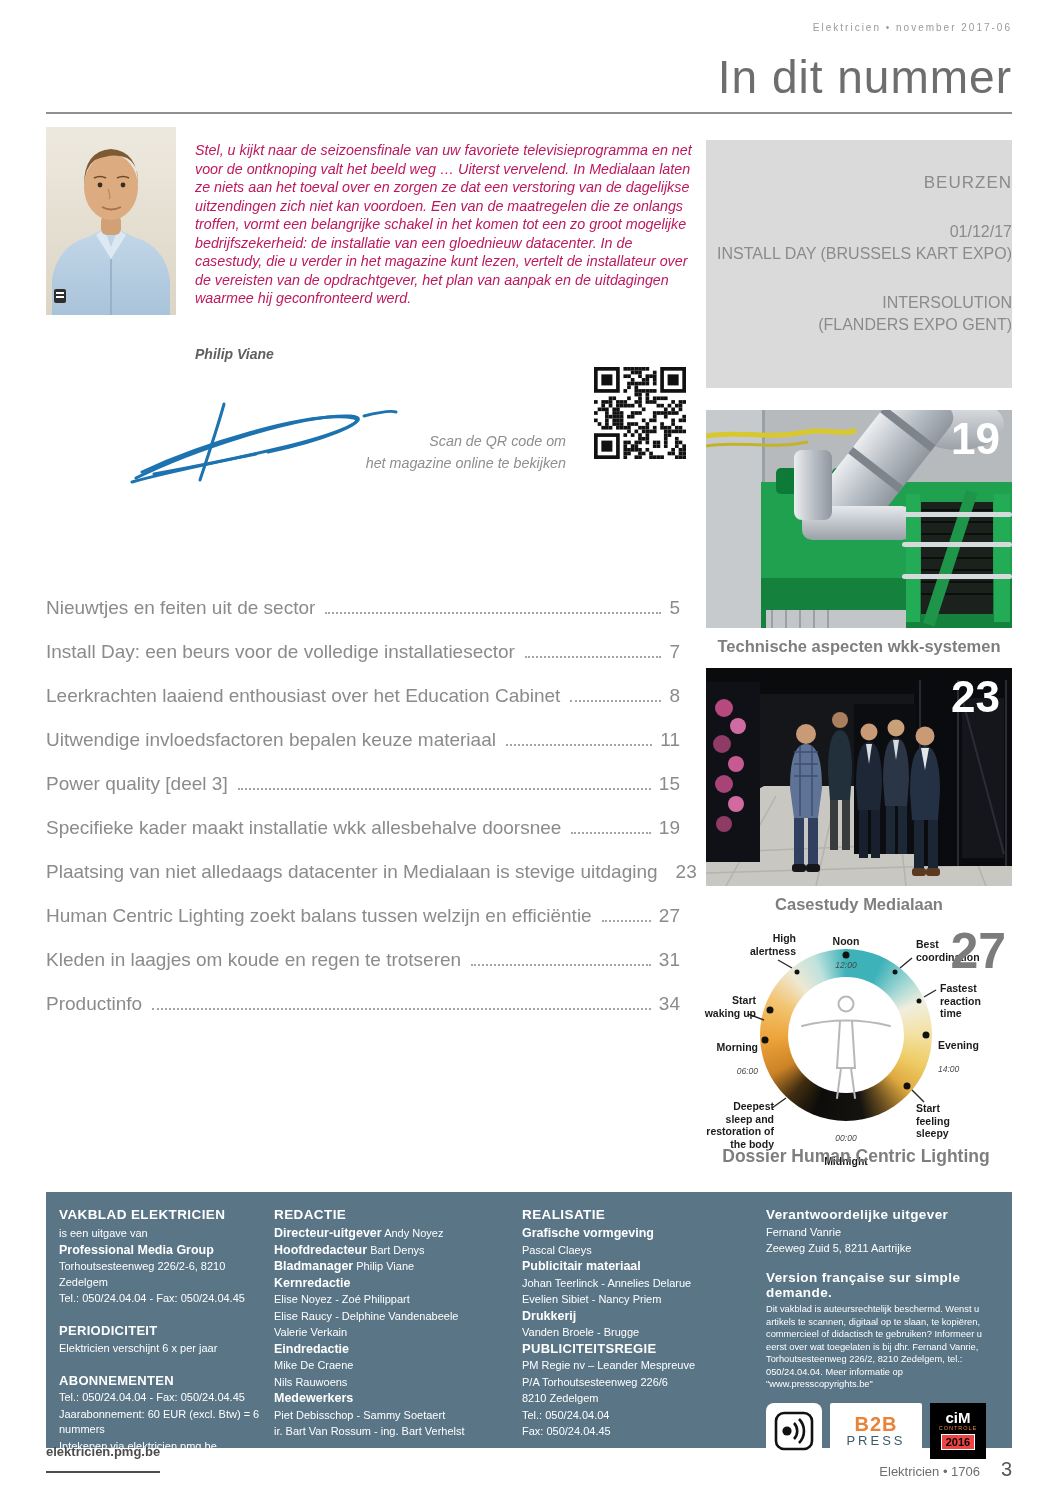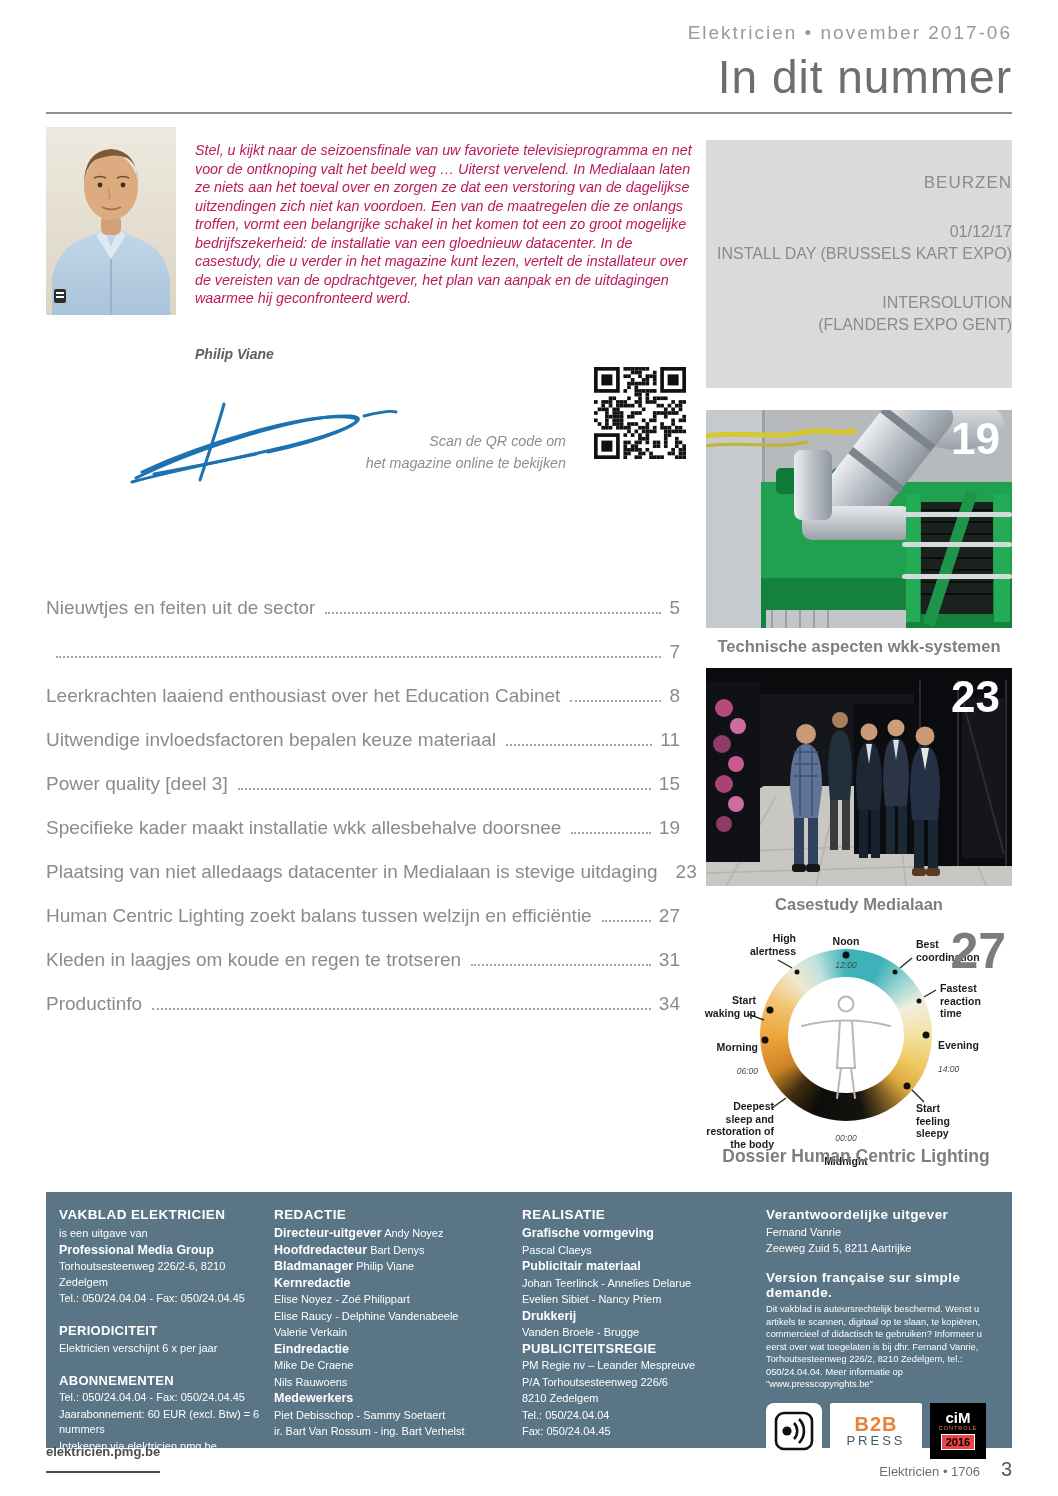--- a/index.html
+++ b/index.html
@@ -1,20 +1,20 @@
 <!DOCTYPE html>
 <html><head>
 <meta charset="utf-8">
 <style>
   * { margin:0; padding:0; box-sizing:border-box; }
   body { background:#fff; font-family:"Liberation Sans", sans-serif; }
   .page { position:relative; width:1058px; height:1496px; background:#fff; overflow:hidden; margin:0 auto; }
 
   
-  .issue-line { position:absolute; top:22px; right:46px; font-size:19px; letter-spacing:2px; color:#9a9a9a; }
+  .issue-line { position:absolute; top:22px; right:46px; font-size:10px; letter-spacing:2px; color:#9a9a9a; }
   .page-title { position:absolute; top:50px; right:46px; font-size:46px; font-weight:300; letter-spacing:1px; color:#6e6e6e; }
   .title-rule { position:absolute; top:112px; left:46px; right:46px; border-top:2px solid #8f8f8f; }
 
   
   .portrait { position:absolute; left:46px; top:127px; width:130px; height:188px; overflow:hidden; }
   .intro-text { position:absolute; left:195px; top:141px; width:500px; font-size:14.3px; font-style:italic; line-height:18.5px; color:#be185d; }
   .intro-author { position:absolute; left:195px; top:346px; font-size:14px; font-weight:bold; font-style:italic; color:#5f5f5f; }
   .signature { position:absolute; left:128px; top:386px; width:275px; height:102px; }
   .qr-caption { position:absolute; left:320px; top:430px; width:246px; text-align:right; font-size:14.3px; font-style:italic; color:#8e8e8e; line-height:22px; }
   .qr-box { position:absolute; left:594px; top:367px; width:92px; height:92px; background:#fff; }
@@ -527,20 +527,21 @@
   <div class="photo-caption caption-dc">Casestudy Medialaan</div>
 
   <div class="toc">
 
   <div class="toc-row">
         <span class="toc-title">Nieuwtjes en feiten uit de sector</span>
         <span class="toc-dots"></span>
         <span class="toc-page">5</span>
       </div>
       <div class="toc-row">
+        <span class="toc-title">Install Day: een beurs voor de volledige installatiesector</span>
         <span class="toc-dots"></span>
         <span class="toc-page">7</span>
       </div>
       <div class="toc-row">
         <span class="toc-title">Leerkrachten laaiend enthousiast over het Education Cabinet</span>
         <span class="toc-dots"></span>
         <span class="toc-page">8</span>
       </div>
       <div class="toc-row">
         <span class="toc-title">Uitwendige invloedsfactoren bepalen keuze materiaal</span>

